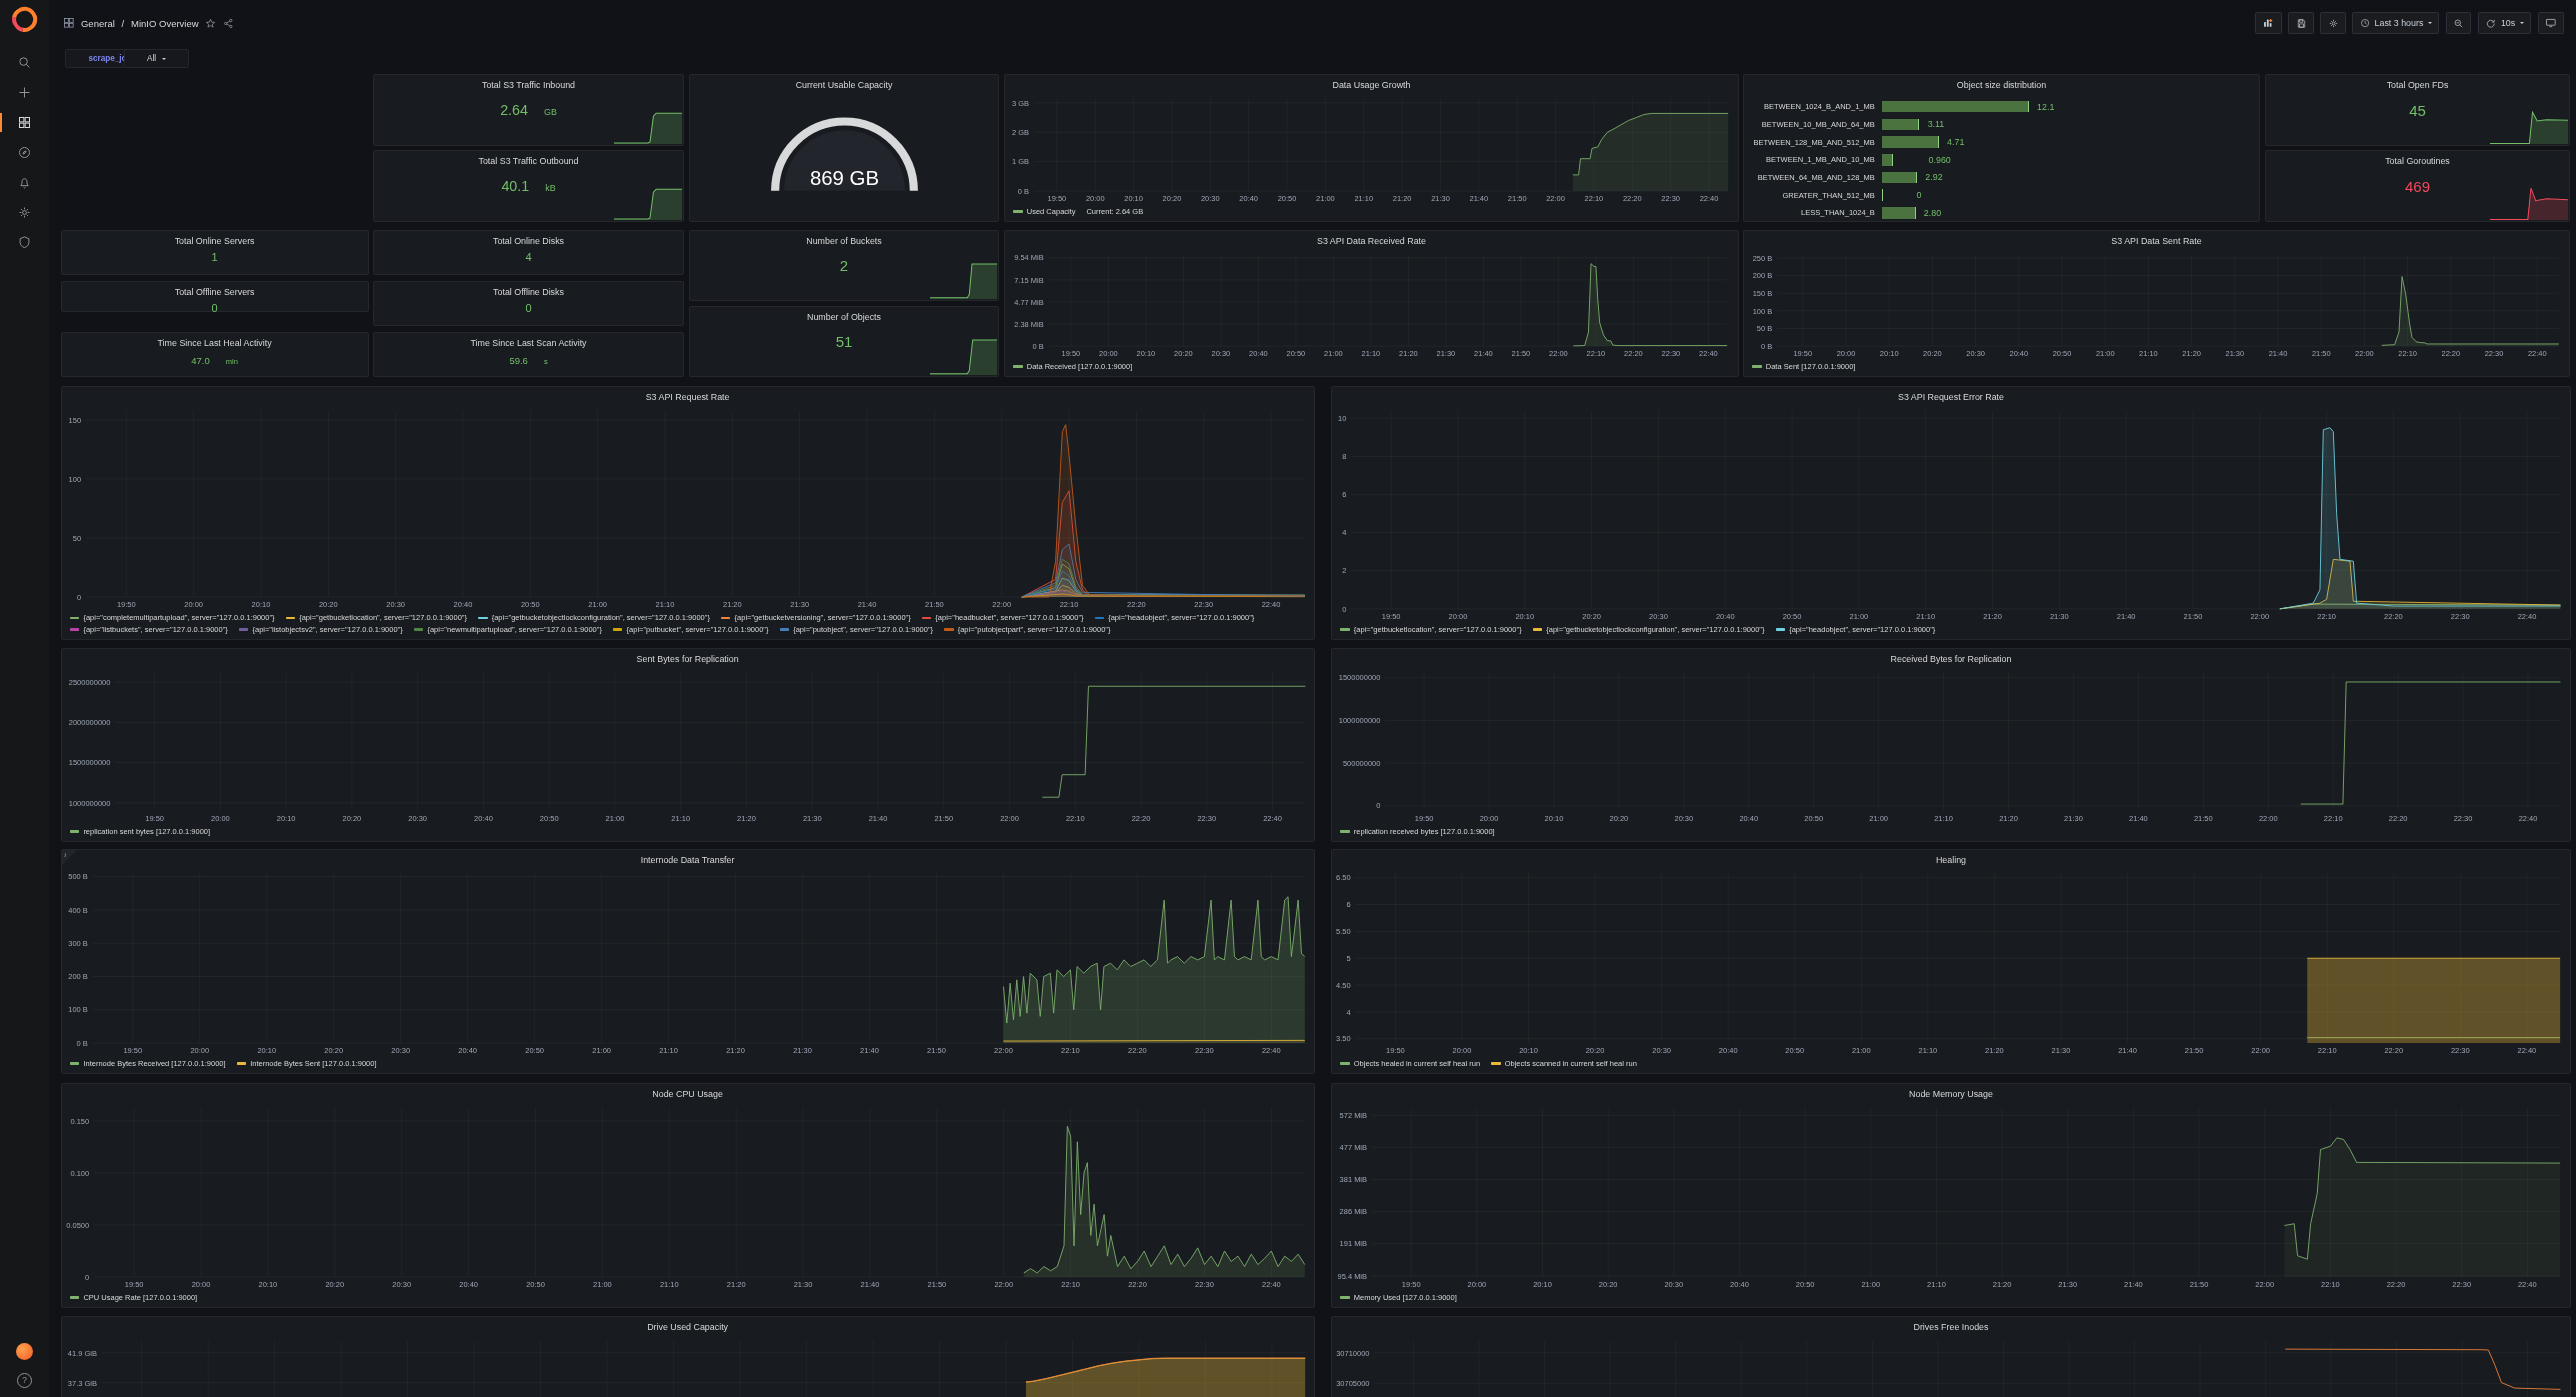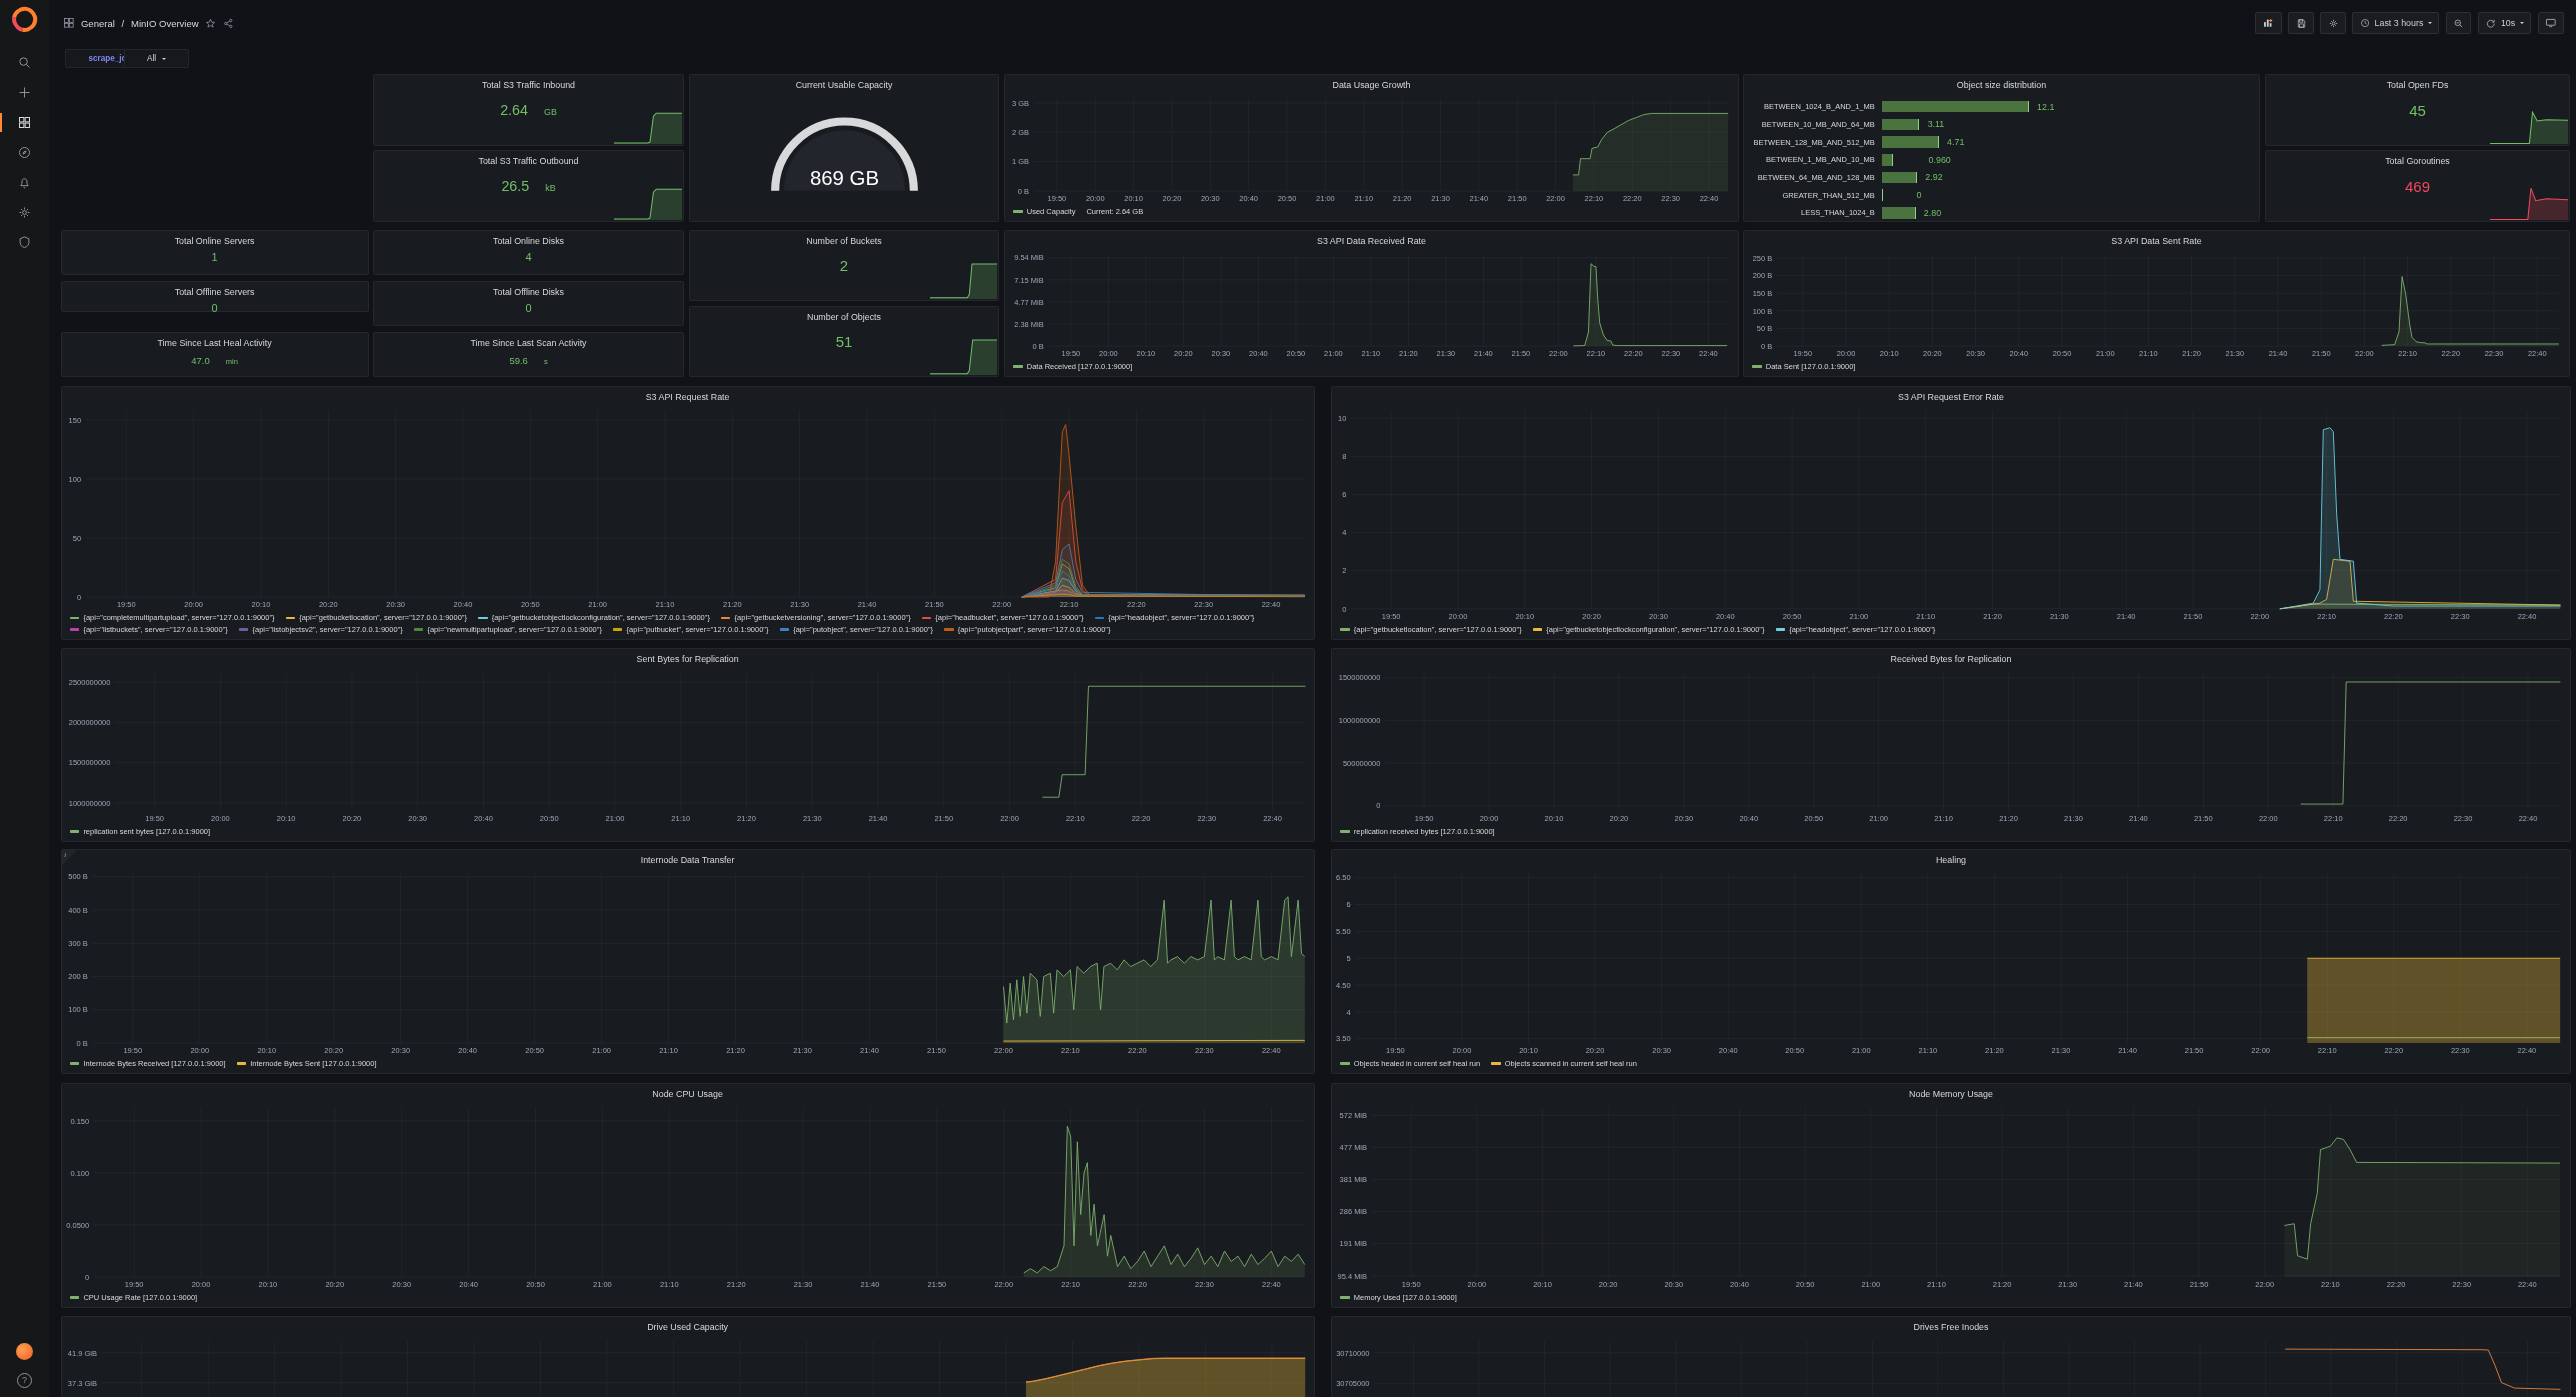--- a/index.html
+++ b/index.html
@@ -207,21 +207,21 @@
             <span class="u" style="font-size:8.9px;">GB</span>
           </div>
         <svg class="spark" style="width:22%;height:46%;" viewBox="0 0 100 47">
             <path d="M0.0 45.5L50.0 45.5L53.0 43.7L58.0 5.9L62.0 1.5L100.0 1.5L100 47L0 47Z" fill="#73bf69" fill-opacity="0.22" stroke="none"></path>
             <path d="M0.0 45.5L50.0 45.5L53.0 43.7L58.0 5.9L62.0 1.5L100.0 1.5" fill="none" stroke="#73bf69" stroke-width="1.5"></path>
           </svg>
       </section>
       <section class="panel stat" style="left:324px; top:104px; width:311px; height:72px;">
         <h2 class="p-title">Total S3 Traffic Outbound</h2>
         <div class="statv" style="font-size:14.3px;">
-            <span class="v">26.5</span>
+            <span class="v">40.1</span>
             <span class="u" style="font-size:8.9px;">kB</span>
           </div>
         <svg class="spark" style="width:22%;height:46%;" viewBox="0 0 100 47">
             <path d="M0.0 45.5L50.0 45.5L53.0 43.7L58.0 5.9L62.0 1.5L100.0 1.5L100 47L0 47Z" fill="#73bf69" fill-opacity="0.22" stroke="none"></path>
             <path d="M0.0 45.5L50.0 45.5L53.0 43.7L58.0 5.9L62.0 1.5L100.0 1.5" fill="none" stroke="#73bf69" stroke-width="1.5"></path>
           </svg>
       </section>
       <section class="panel stat" style="left:640px; top:28px; width:310px; height:148px;">
         <h2 class="p-title">Current Usable Capacity</h2>
         <div class="gaugewrap" id="gauge">

